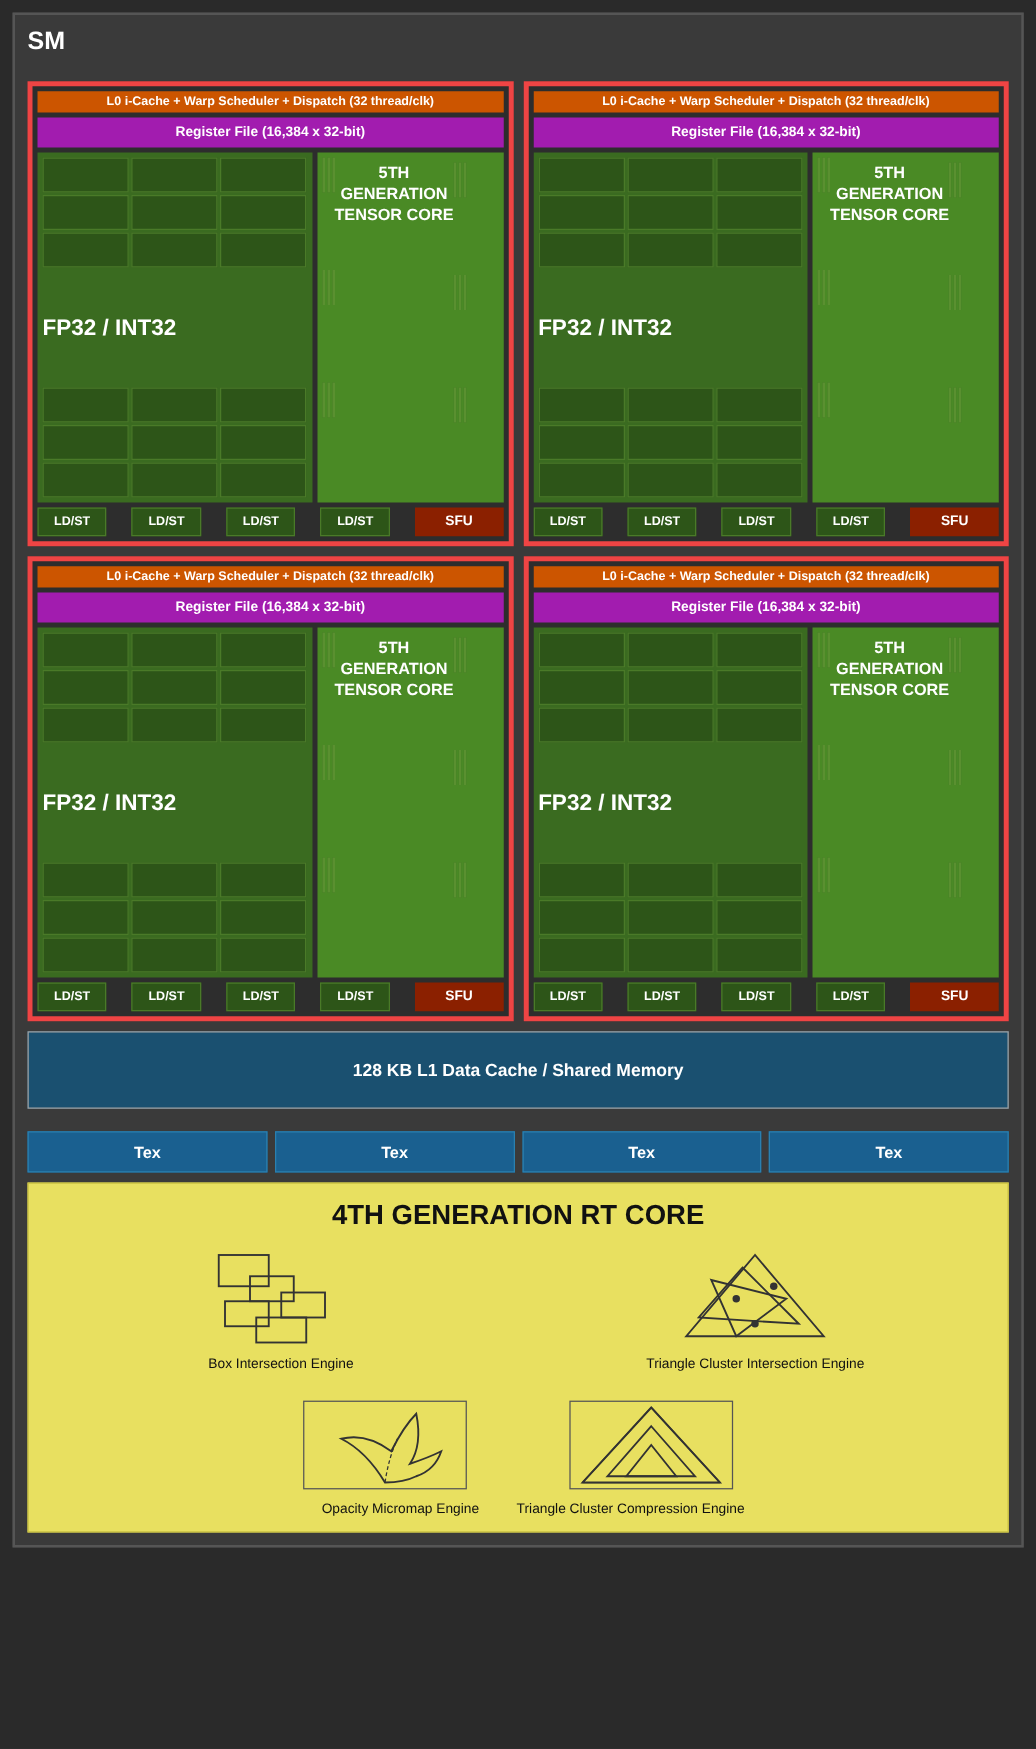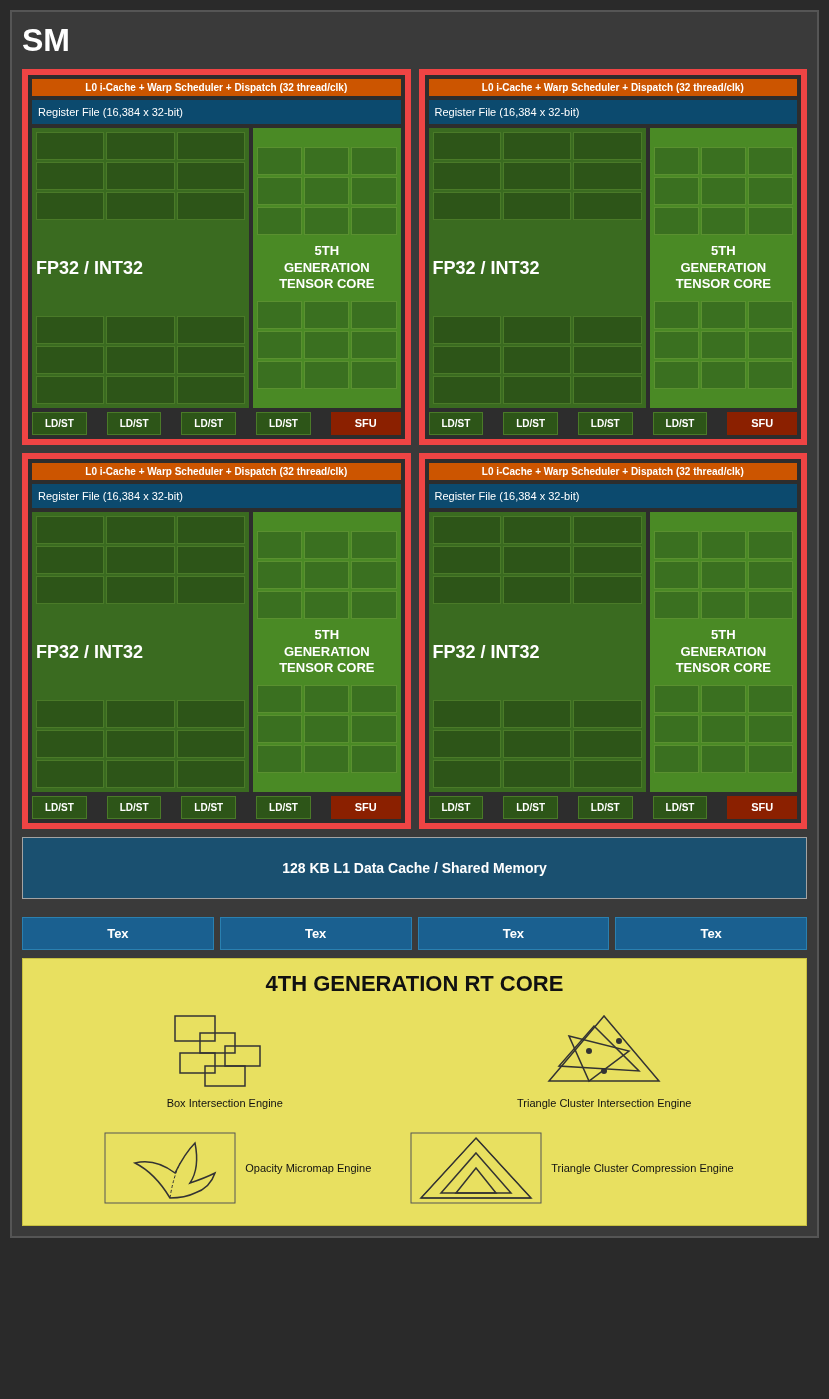--- a/index.html
+++ b/index.html
@@ -10,49 +10,50 @@
       min-height: 1399px;
     }
     .sm-container {
       background: #3a3a3a;
       border: 2px solid #555;
       margin: 10px;
       padding: 10px;
     }
     .sm-title {
       color: white;
-      font-size: 32px;
-      font-weight: bold;
-      margin-bottom: 10px;
+      font-size: 20px;
+      font-weight: bold;
+      margin-bottom: 20px;
     }
     .warp-grid {
       display: grid;
       grid-template-columns: 1fr 1fr;
       gap: 8px;
       margin-bottom: 8px;
     }
     .warp-unit {
       background: #2d2d2d;
-      border: 6px solid #ef4444;
+      border: 4px solid #ef4444;
       padding: 4px;
     }
     .warp-header {
       background: #cc5500;
       color: white;
       font-size: 10px;
       font-weight: bold;
       text-align: center;
       padding: 3px 5px;
       margin-bottom: 4px;
     }
     .register-file {
-      background: #0c4a6e;
+      background: #a21caf;
       color: white;
       font-size: 11px;
-      font-weight: normal;
+      font-weight: bold;
+      text-align: center;
       padding: 6px;
       margin-bottom: 4px;
     }
     .compute-area {
       display: flex;
       gap: 4px;
       margin-bottom: 4px;
     }
     .fp32-block {
       background: #3a6b20;
@@ -83,22 +84,22 @@
     .fp32-grid-bottom {
       display: grid;
       grid-template-columns: repeat(3, 1fr);
       gap: 2px;
       margin-top: 4px;
     }
     .tensor-block {
       background: #4a8a25;
       flex: 2;
       display: flex;
-      flex-direction: column;
-      justify-content: center;
+      flex-direction: row;
+      justify-content: flex-start;
       padding: 4px;
       min-height: 280px;
     }
     .tensor-grid {
       display: grid;
       grid-template-columns: repeat(3, 1fr);
       gap: 2px;
       margin-bottom: 4px;
     }
     .tensor-cell {
@@ -203,22 +204,22 @@
       text-align: center;
       font-weight: 500;
     }
     .rt-icons-row2 {
       display: flex;
       justify-content: center;
       gap: 30px;
     }
     .rt-icon-item2 {
       display: flex;
-      flex-direction: row;
-      align-items: center;
+      flex-direction: column;
+      align-items: flex-end;
     }
   </style>
 </head>
 <body>
 
 <div class="sm-container">
   <div class="sm-title">SM</div>
 
   <div class="warp-grid">
 

